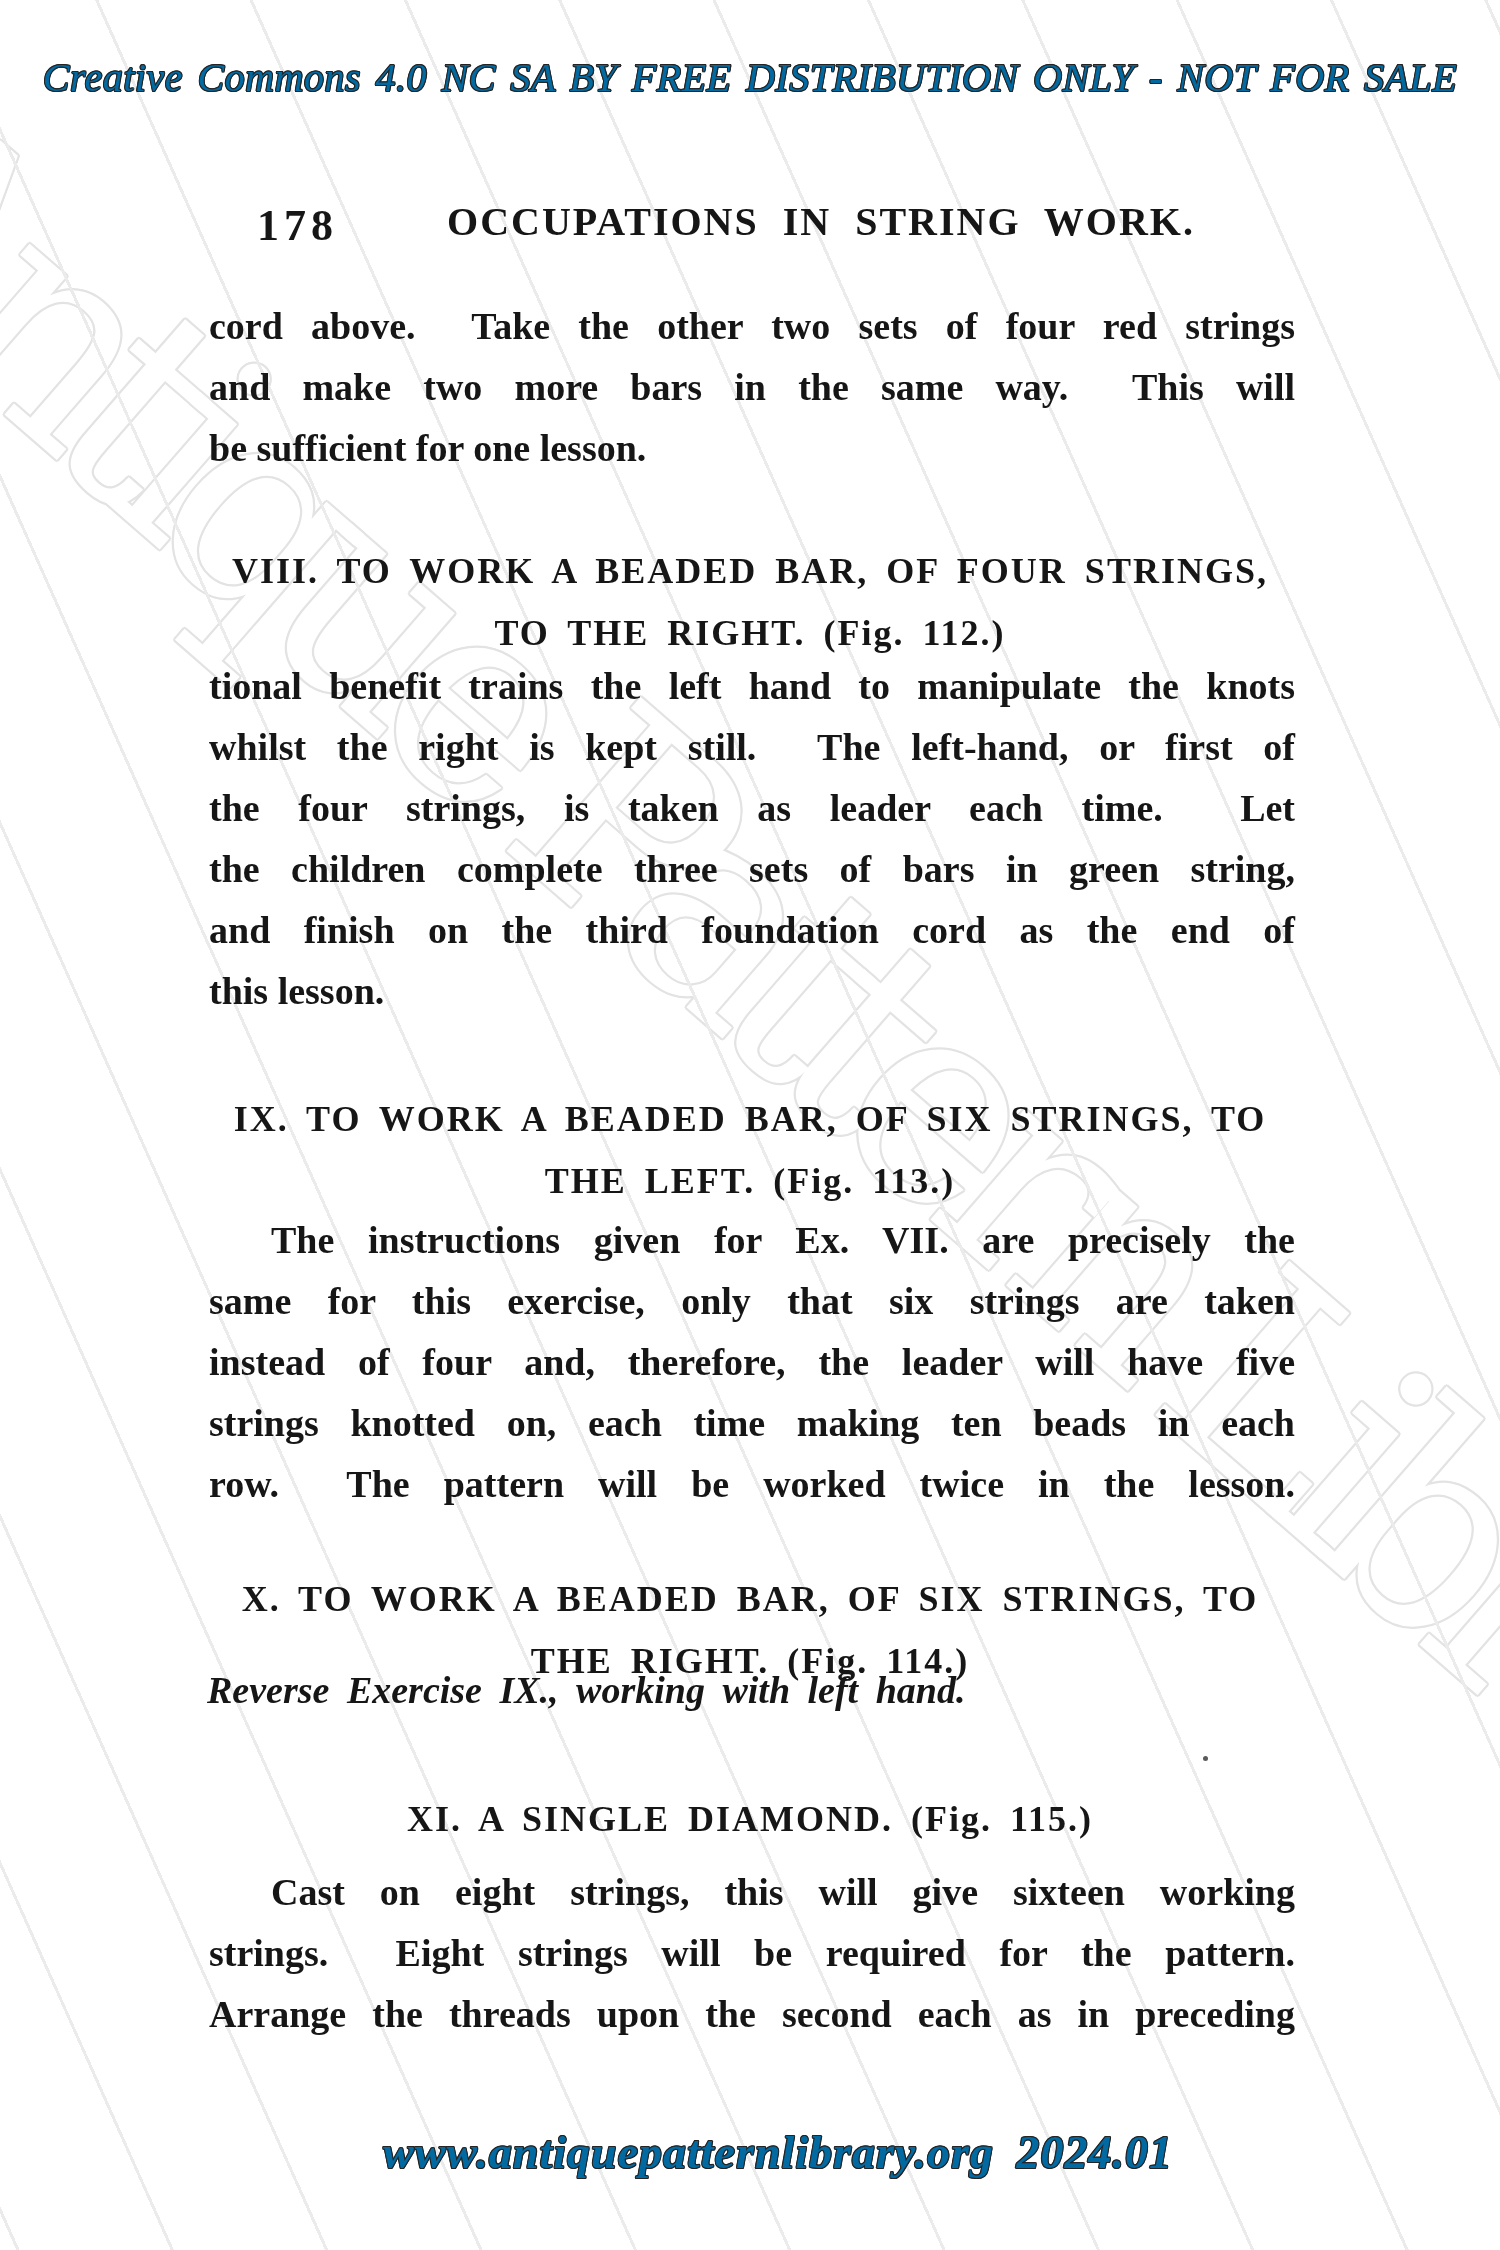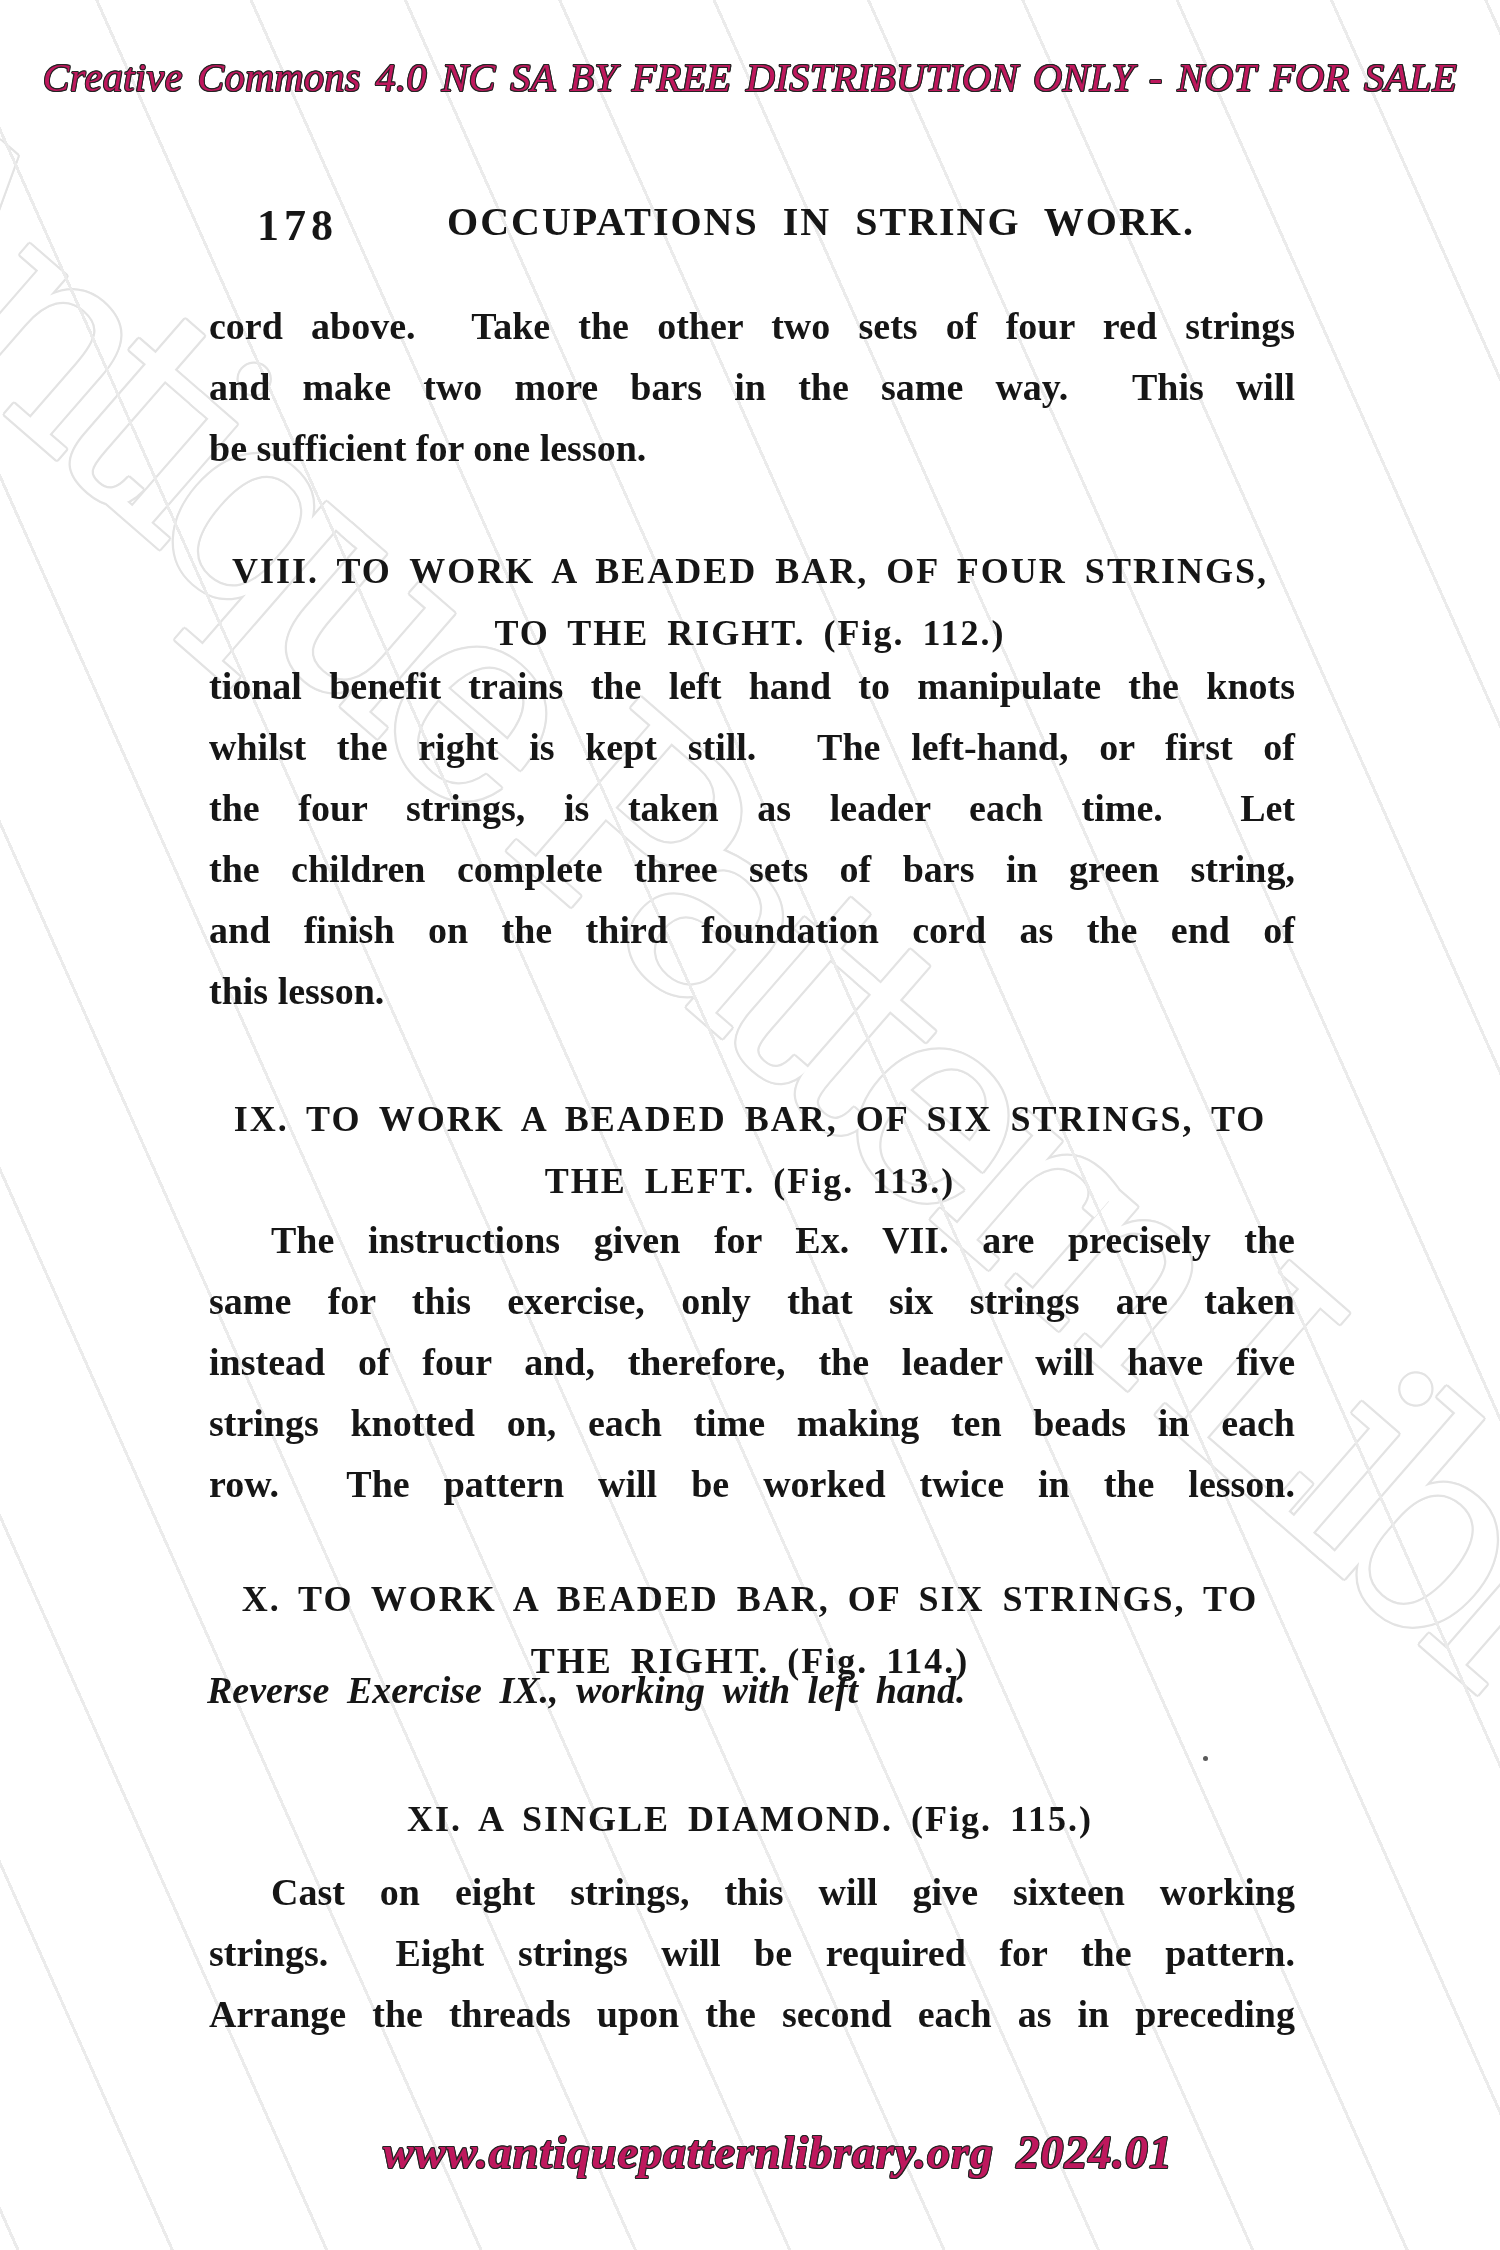--- a/index.html
+++ b/index.html
@@ -44,21 +44,21 @@
     text-shadow:
       2.2px 0 0 #e3e3e3, -2.2px 0 0 #e3e3e3,
       0 2.2px 0 #e3e3e3, 0 -2.2px 0 #e3e3e3,
       1.6px 1.6px 0 #e3e3e3, -1.6px 1.6px 0 #e3e3e3,
       1.6px -1.6px 0 #e3e3e3, -1.6px -1.6px 0 #e3e3e3;
   }
   .content { position: absolute; inset: 0; z-index: 3; }
 
   
   .hollow {
-    color: #be185d;
+    color: #0369a1;
     text-shadow:
       1.1px 0 0 #242424, -1.1px 0 0 #242424,
       0 1.1px 0 #242424, 0 -1.1px 0 #242424,
       0.8px 0.8px 0 #242424, -0.8px 0.8px 0 #242424,
       0.8px -0.8px 0 #242424, -0.8px -0.8px 0 #242424;
   }
   .license {
     position: absolute;
     top: 54px; left: 0; width: 100%;
     text-align: center;

